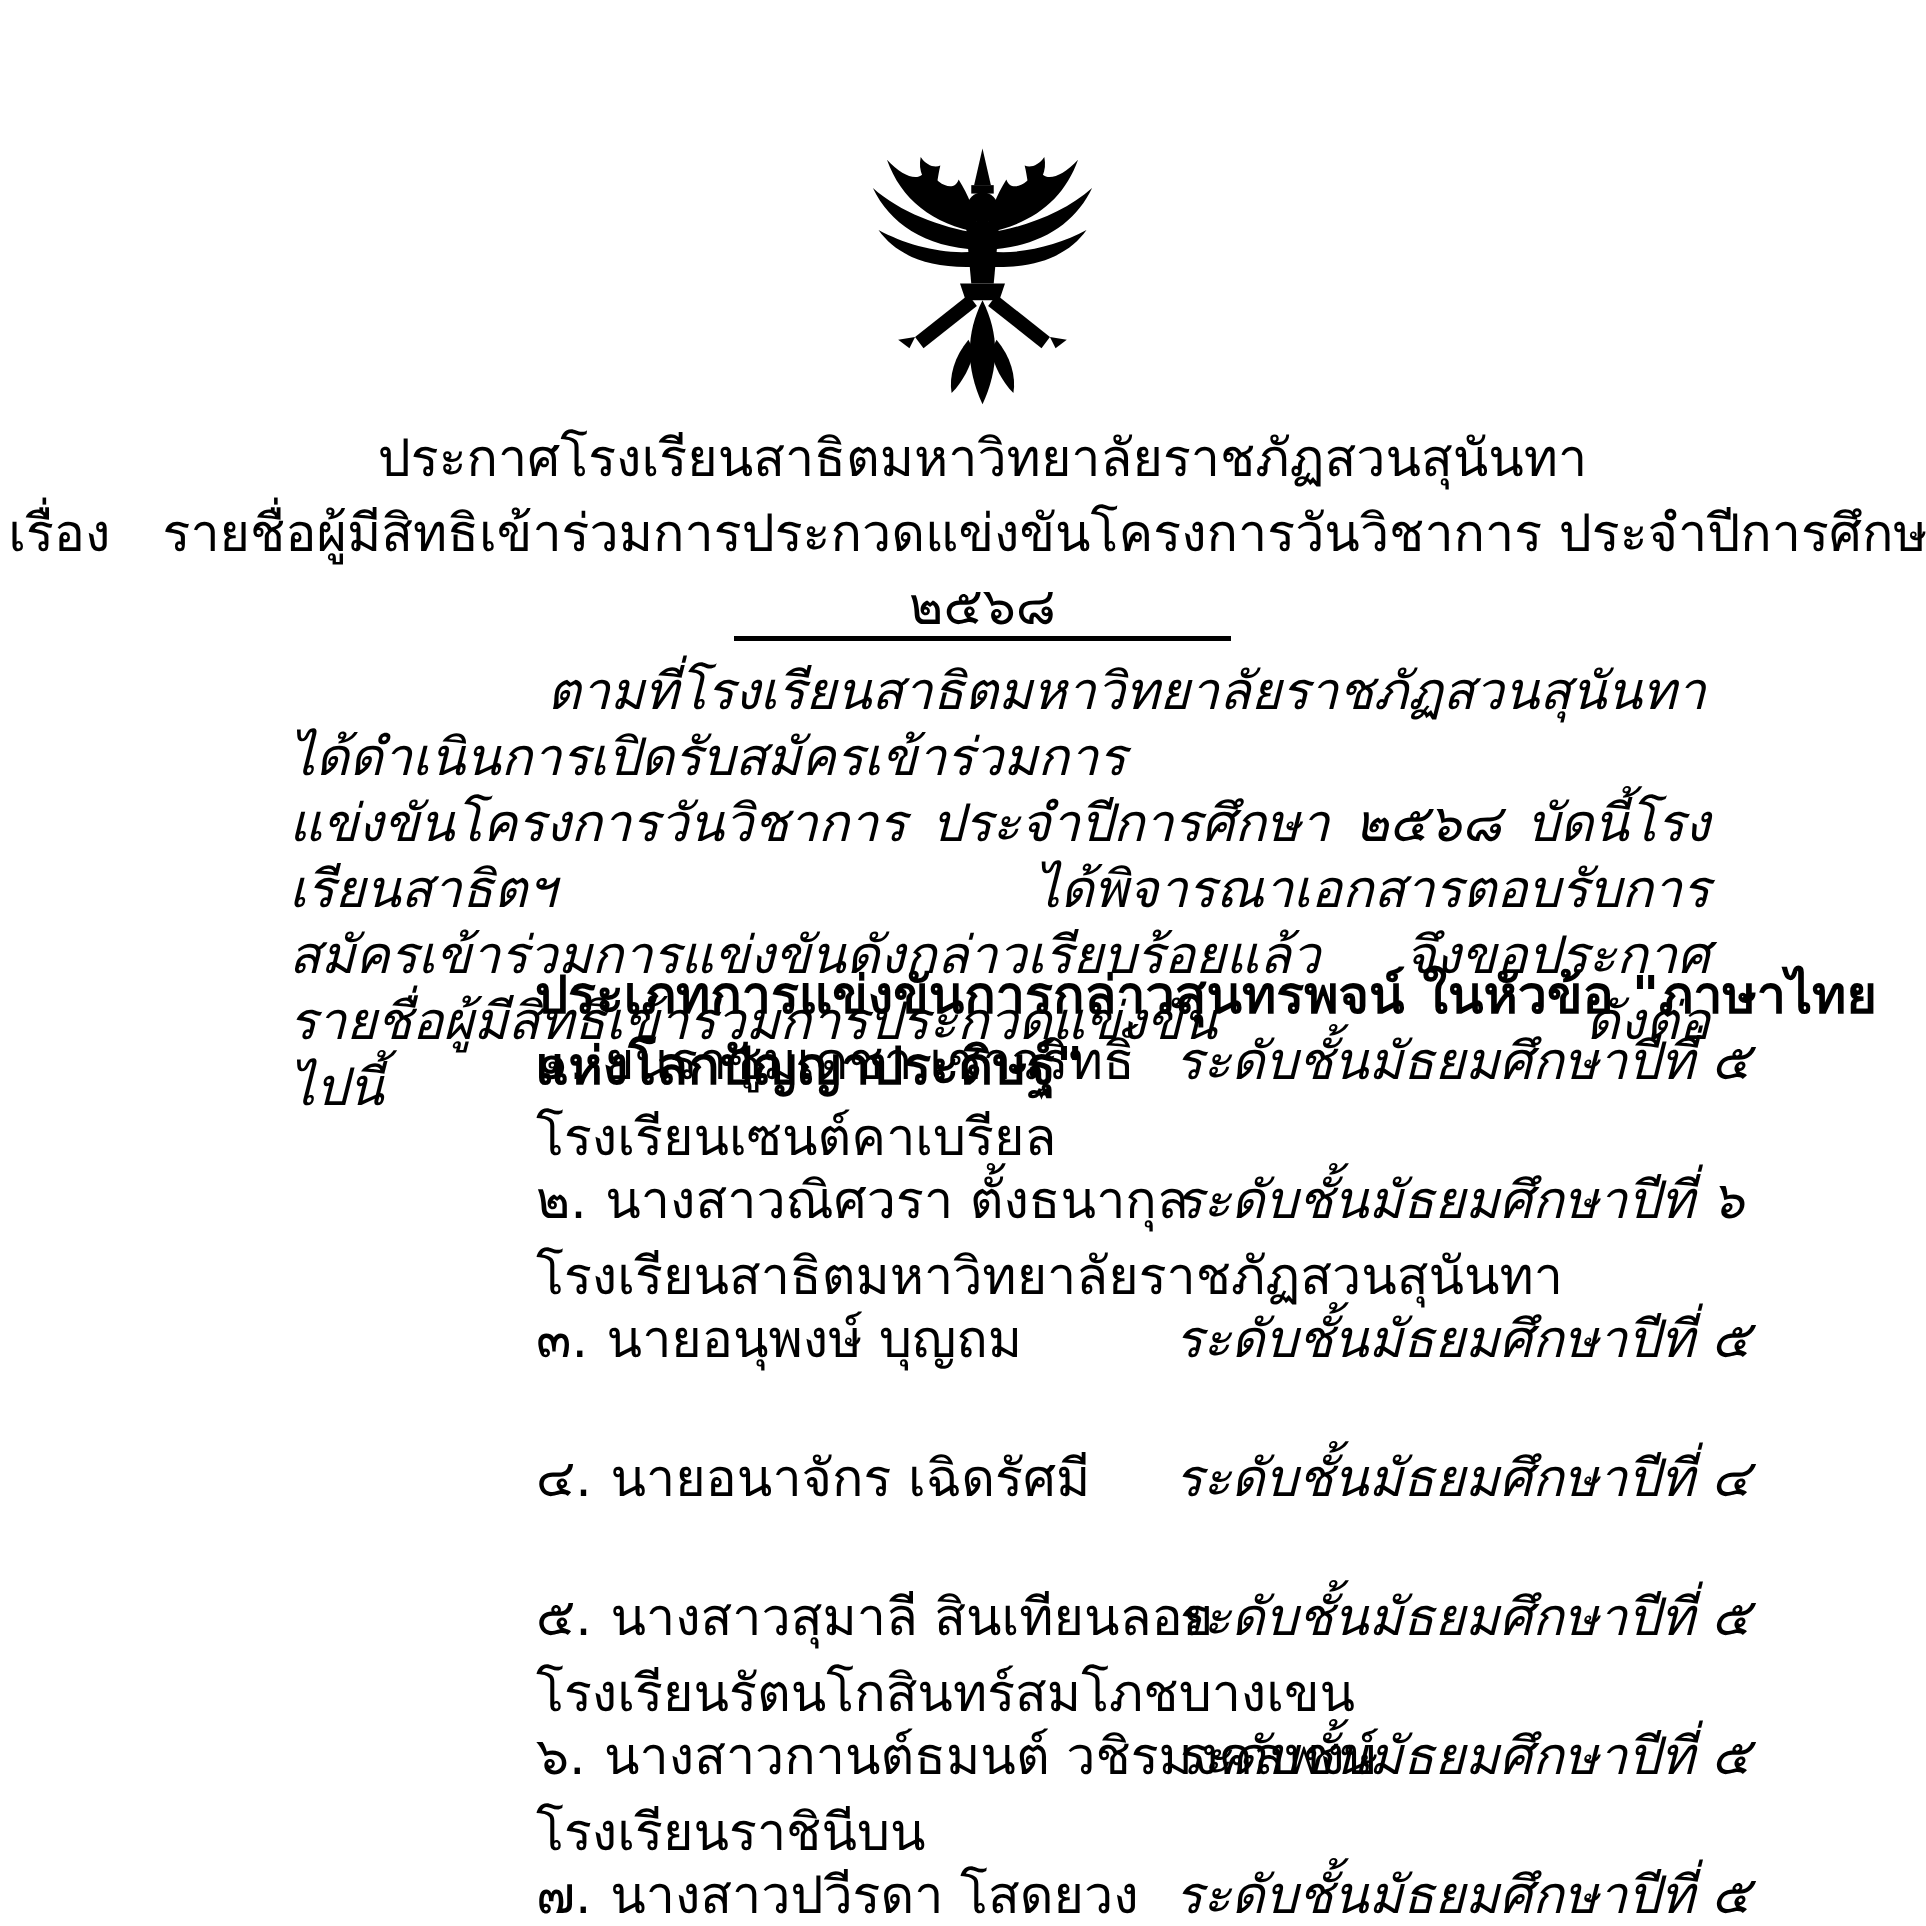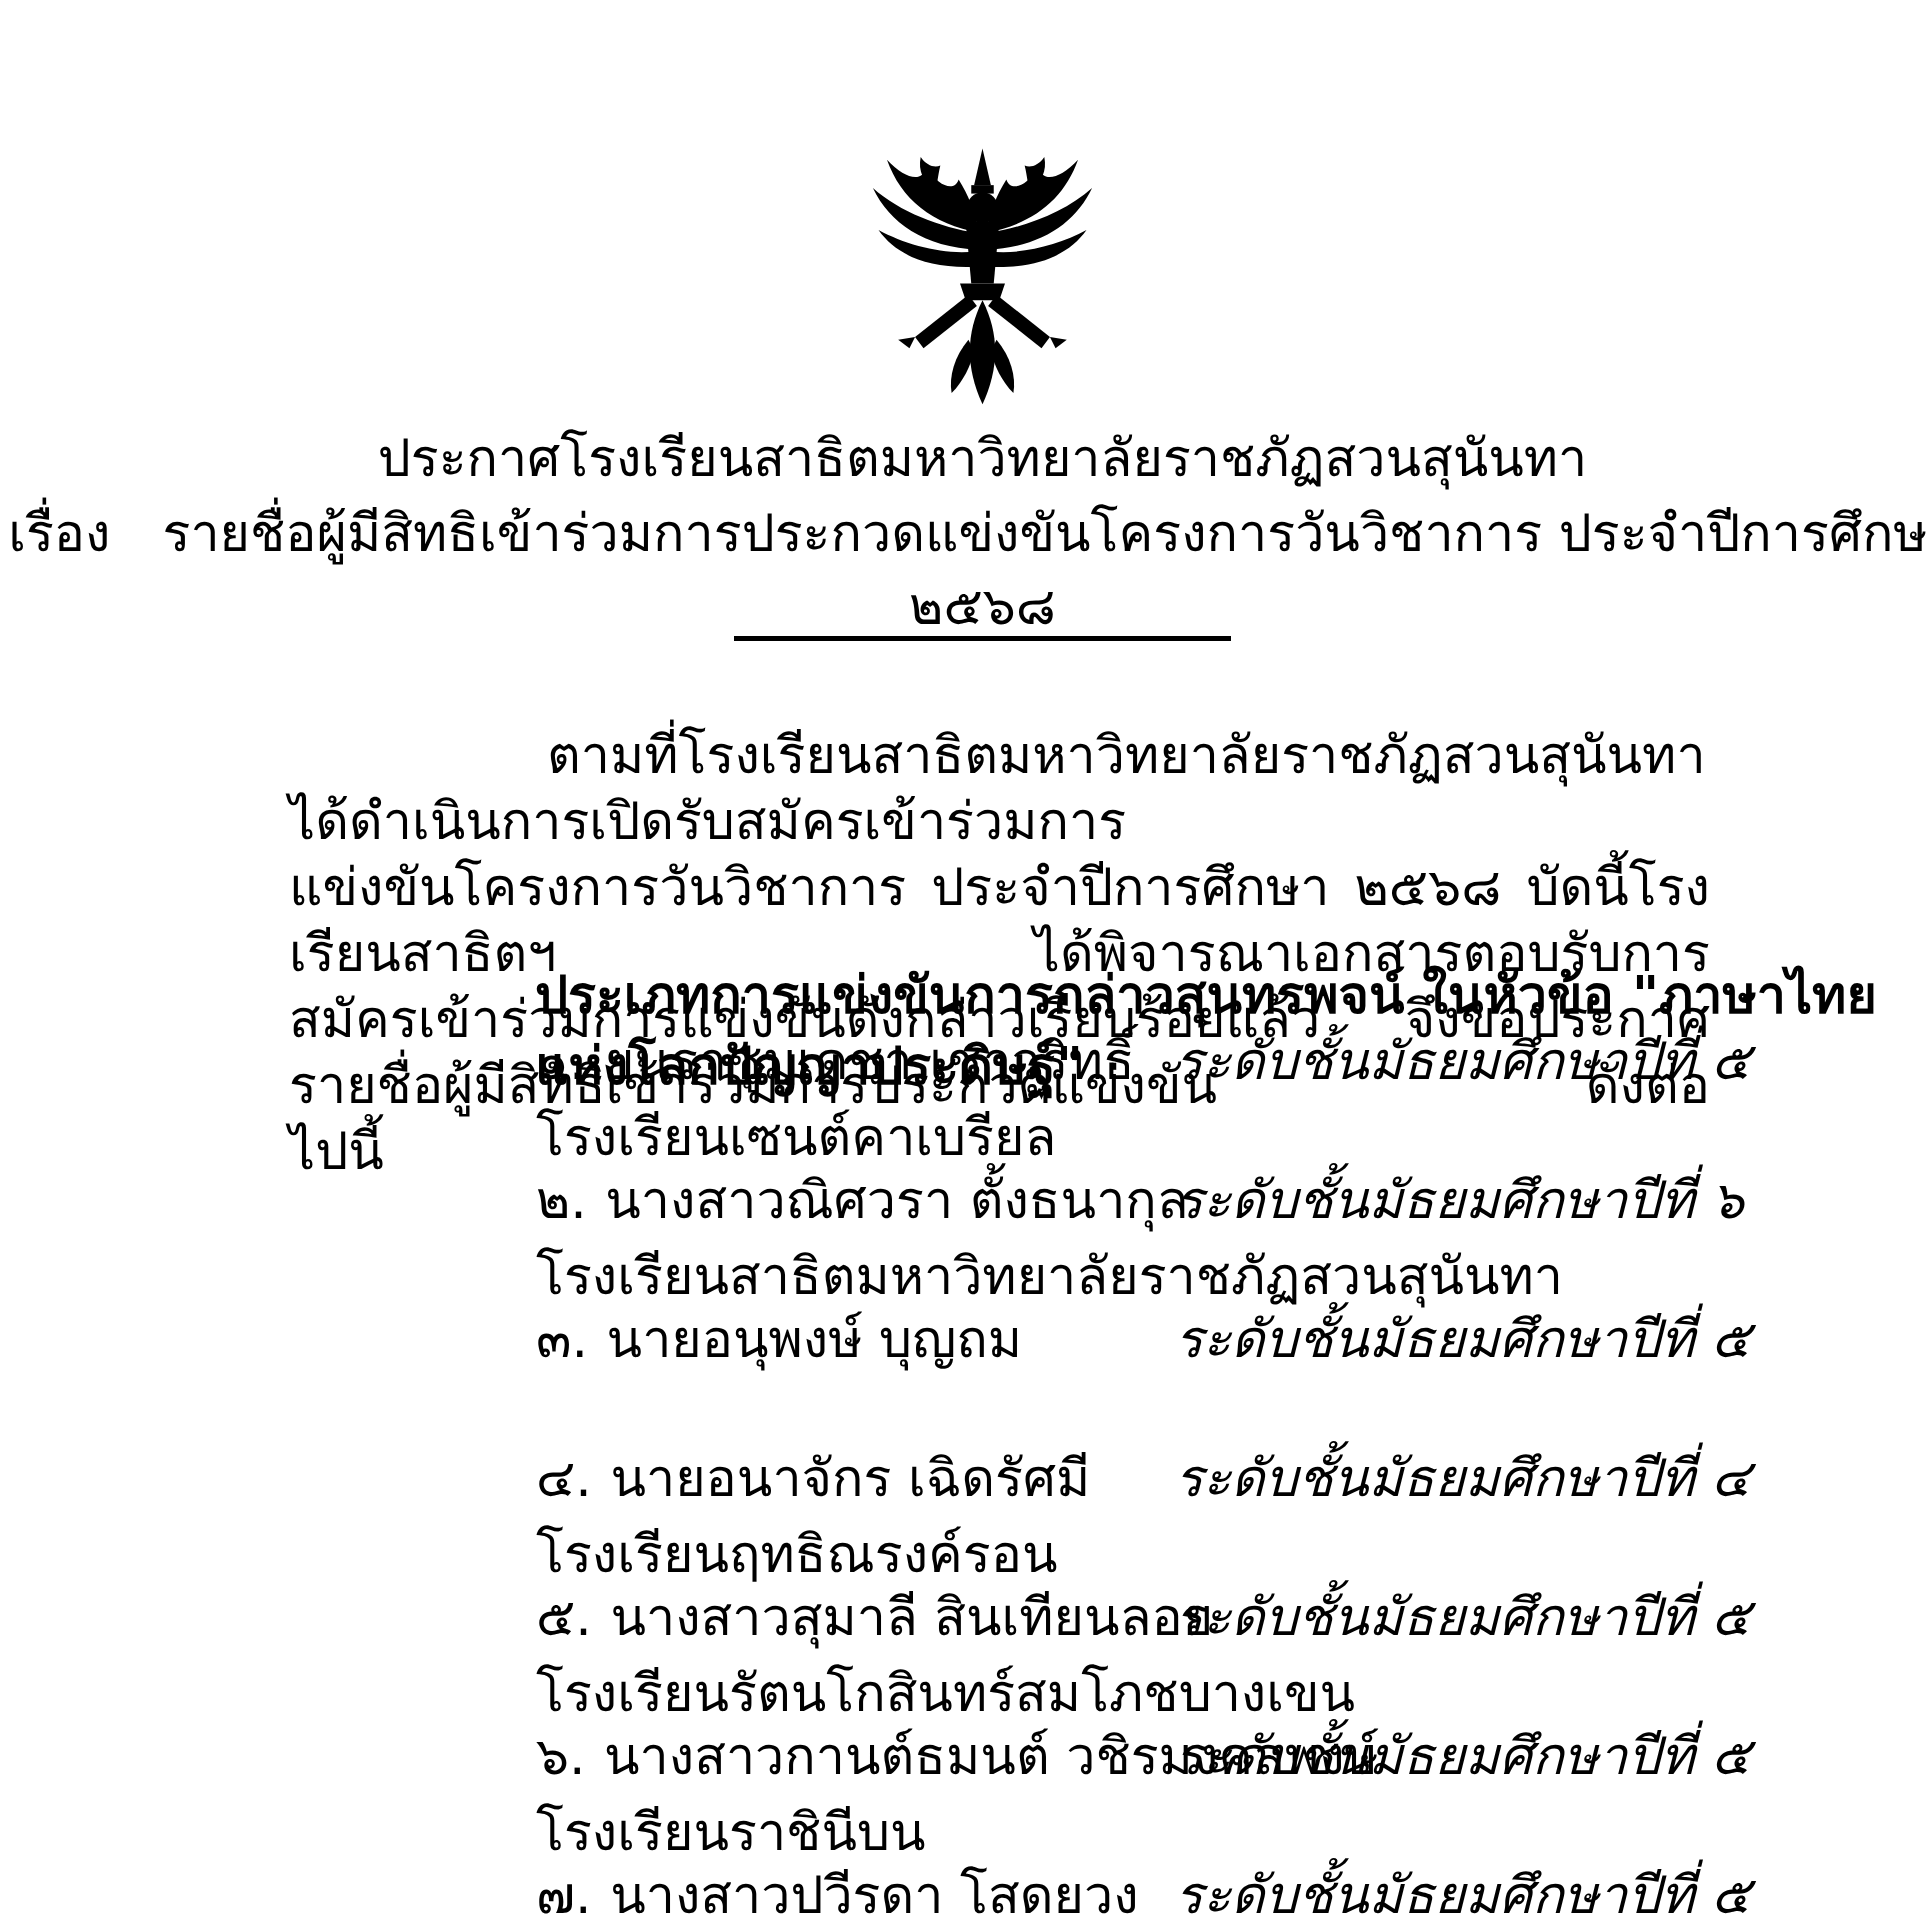--- a/index.html
+++ b/index.html
@@ -33,23 +33,24 @@
   .divider {
     position: absolute;
     top: 636px;
     left: 734px;
     width: 497px;
     height: 4.6px;
     background: #000000;
   }
   .intro {
     position: absolute;
-    top: 722px;
+    top: 658px;
     left: 289px;
     width: 1421px;
+    font-style: italic;
   }
   .jline {
     line-height: 66px;
     text-align: justify;
     text-align-last: justify;
   }
   .intro .first { text-indent: 258px; }
   .intro .last { text-align: right; text-align-last: left; }
   .heading {
     position: absolute;
@@ -160,21 +161,20 @@
         <span class="pnum">๓.</span><span>นายอนุพงษ์ บุญถม</span>
       </div>
       <div class="plevel">ระดับชั้นมัธยมศึกษาปีที่ ๕</div>
     </div>
 
     <div class="prow">
       <div class="pname-line">
         <span class="pnum">๔.</span><span>นายอนาจักร เฉิดรัศมี</span>
       </div>
       <div class="plevel">ระดับชั้นมัธยมศึกษาปีที่ ๔</div>
-      <div class="pschool">โรงเรียนฤทธิณรงค์รอน</div>
     </div>
 
     <div class="prow">
       <div class="pname-line">
         <span class="pnum">๕.</span><span>นางสาวสุมาลี สินเทียนลอย</span>
       </div>
       <div class="plevel">ระดับชั้นมัธยมศึกษาปีที่ ๕</div>
       <div class="pschool">โรงเรียนรัตนโกสินทร์สมโภชบางเขน</div>
     </div>
 

